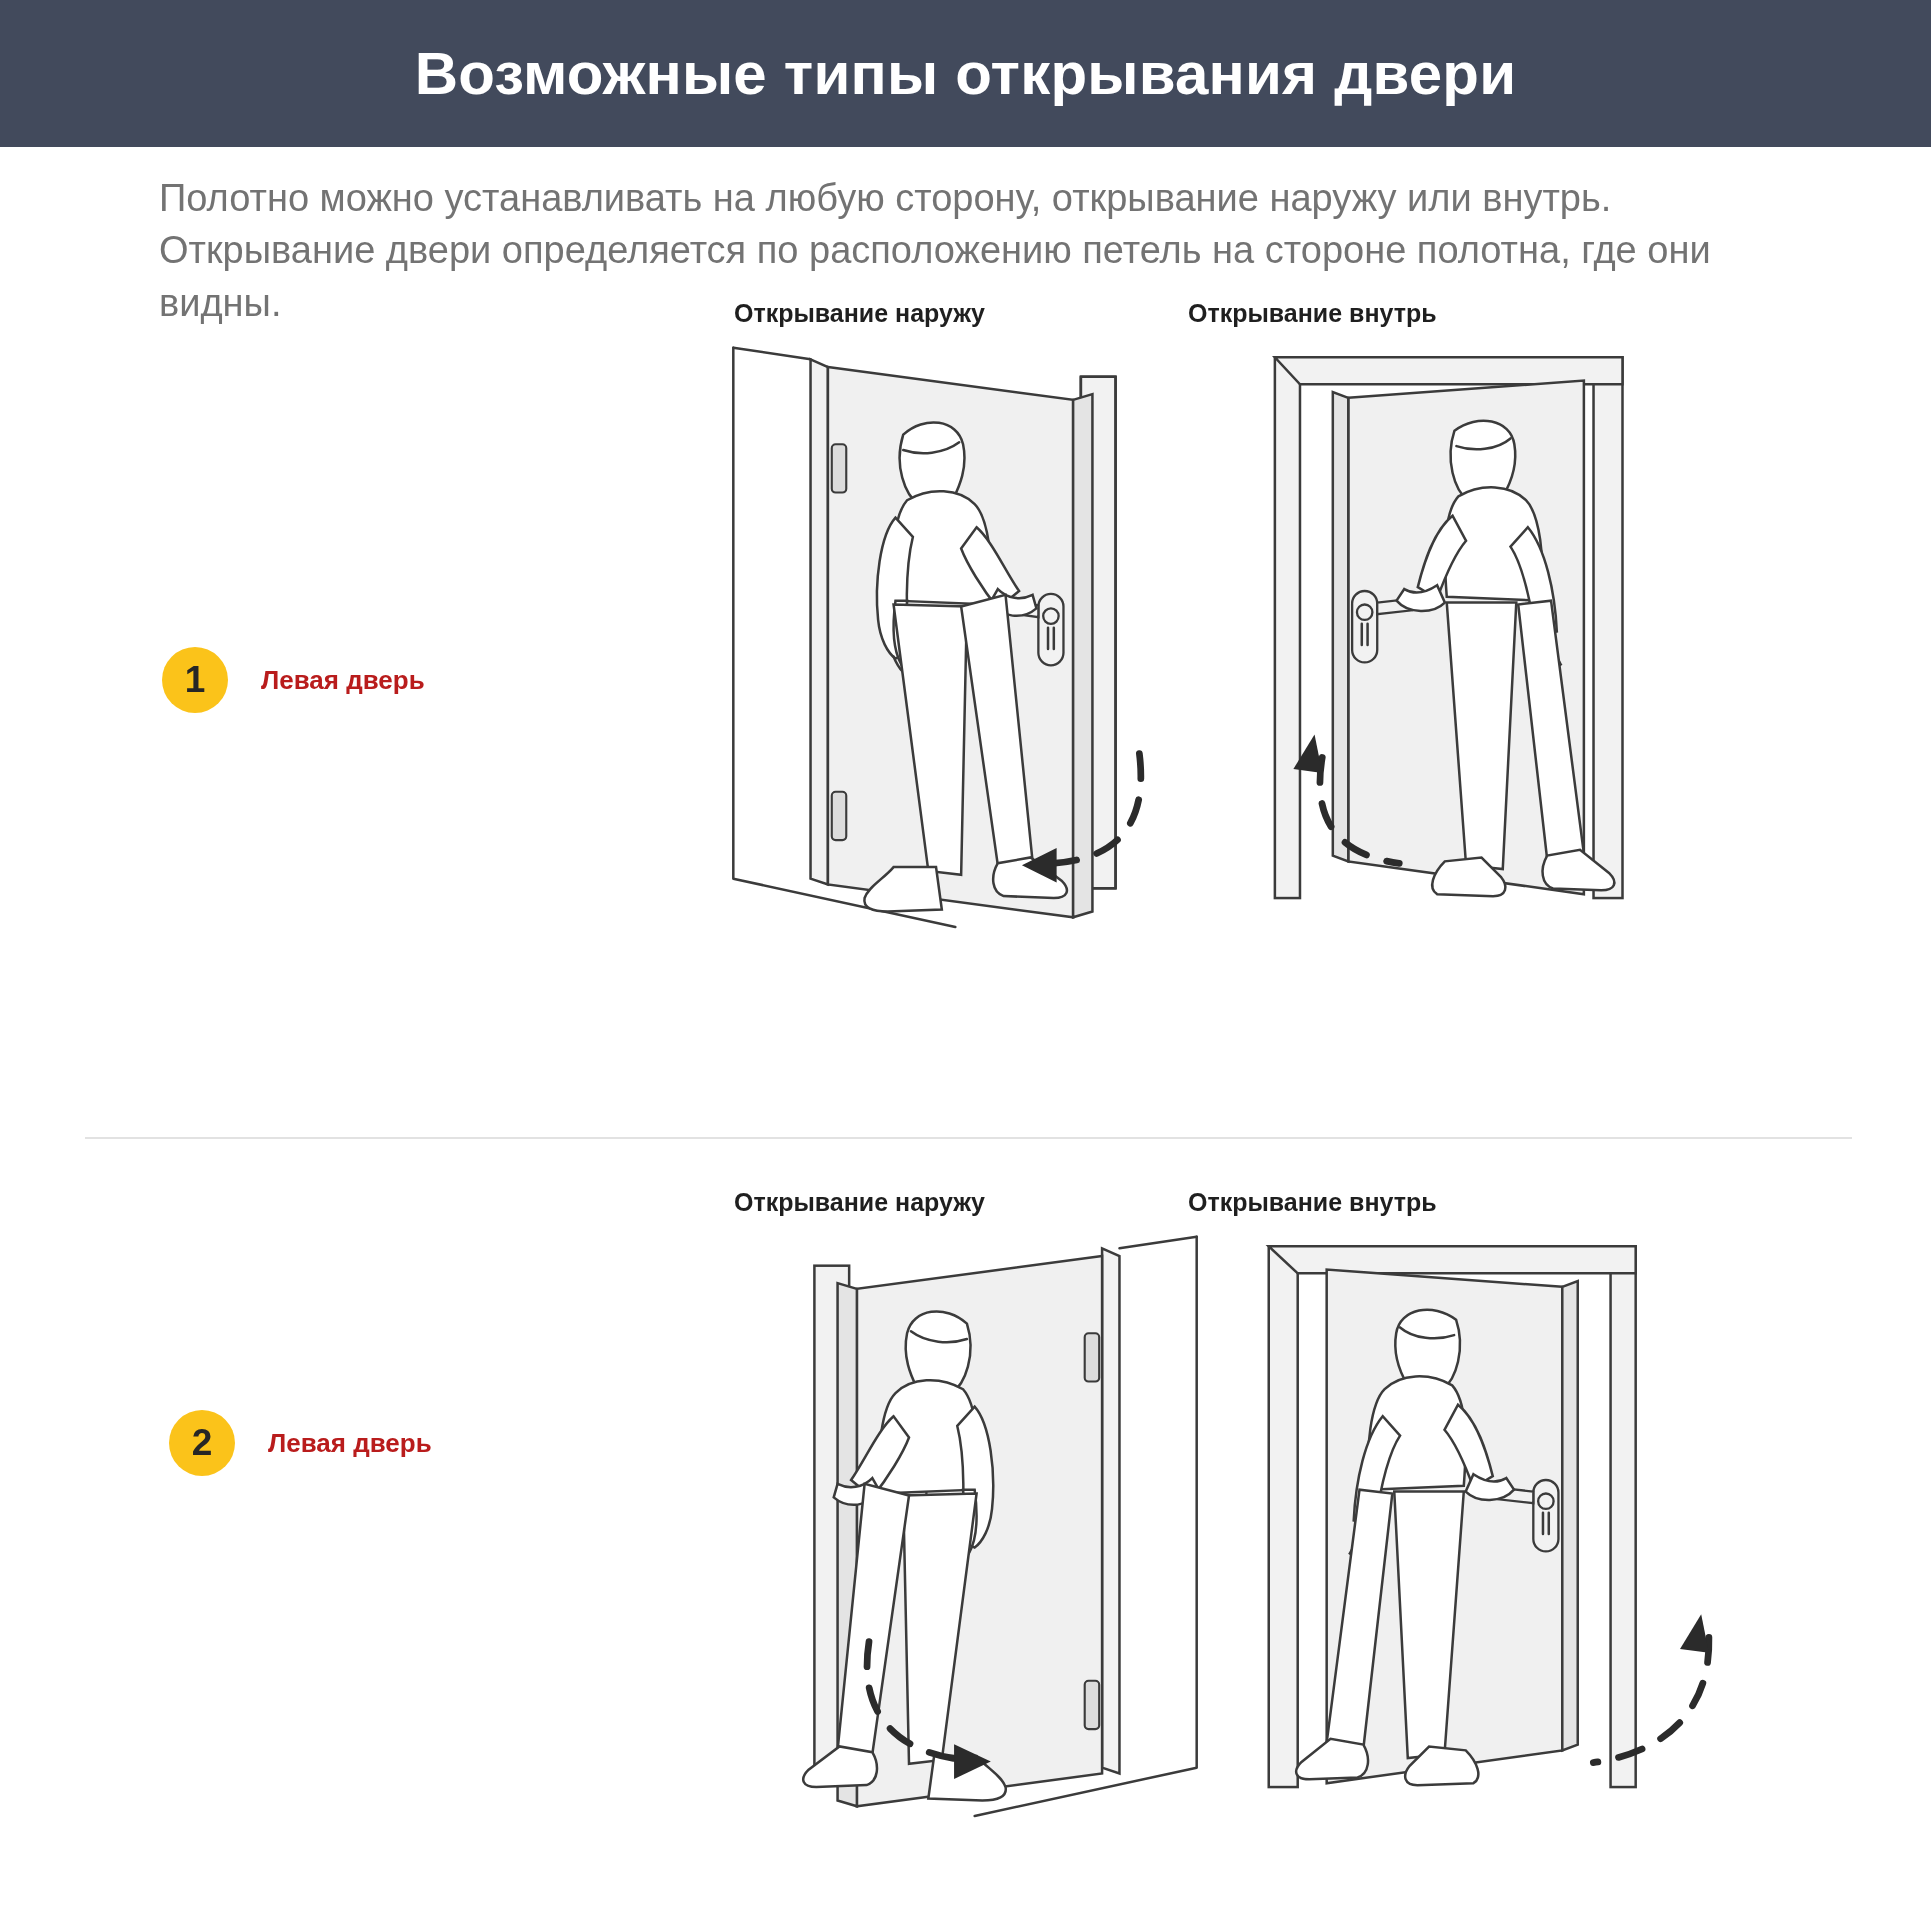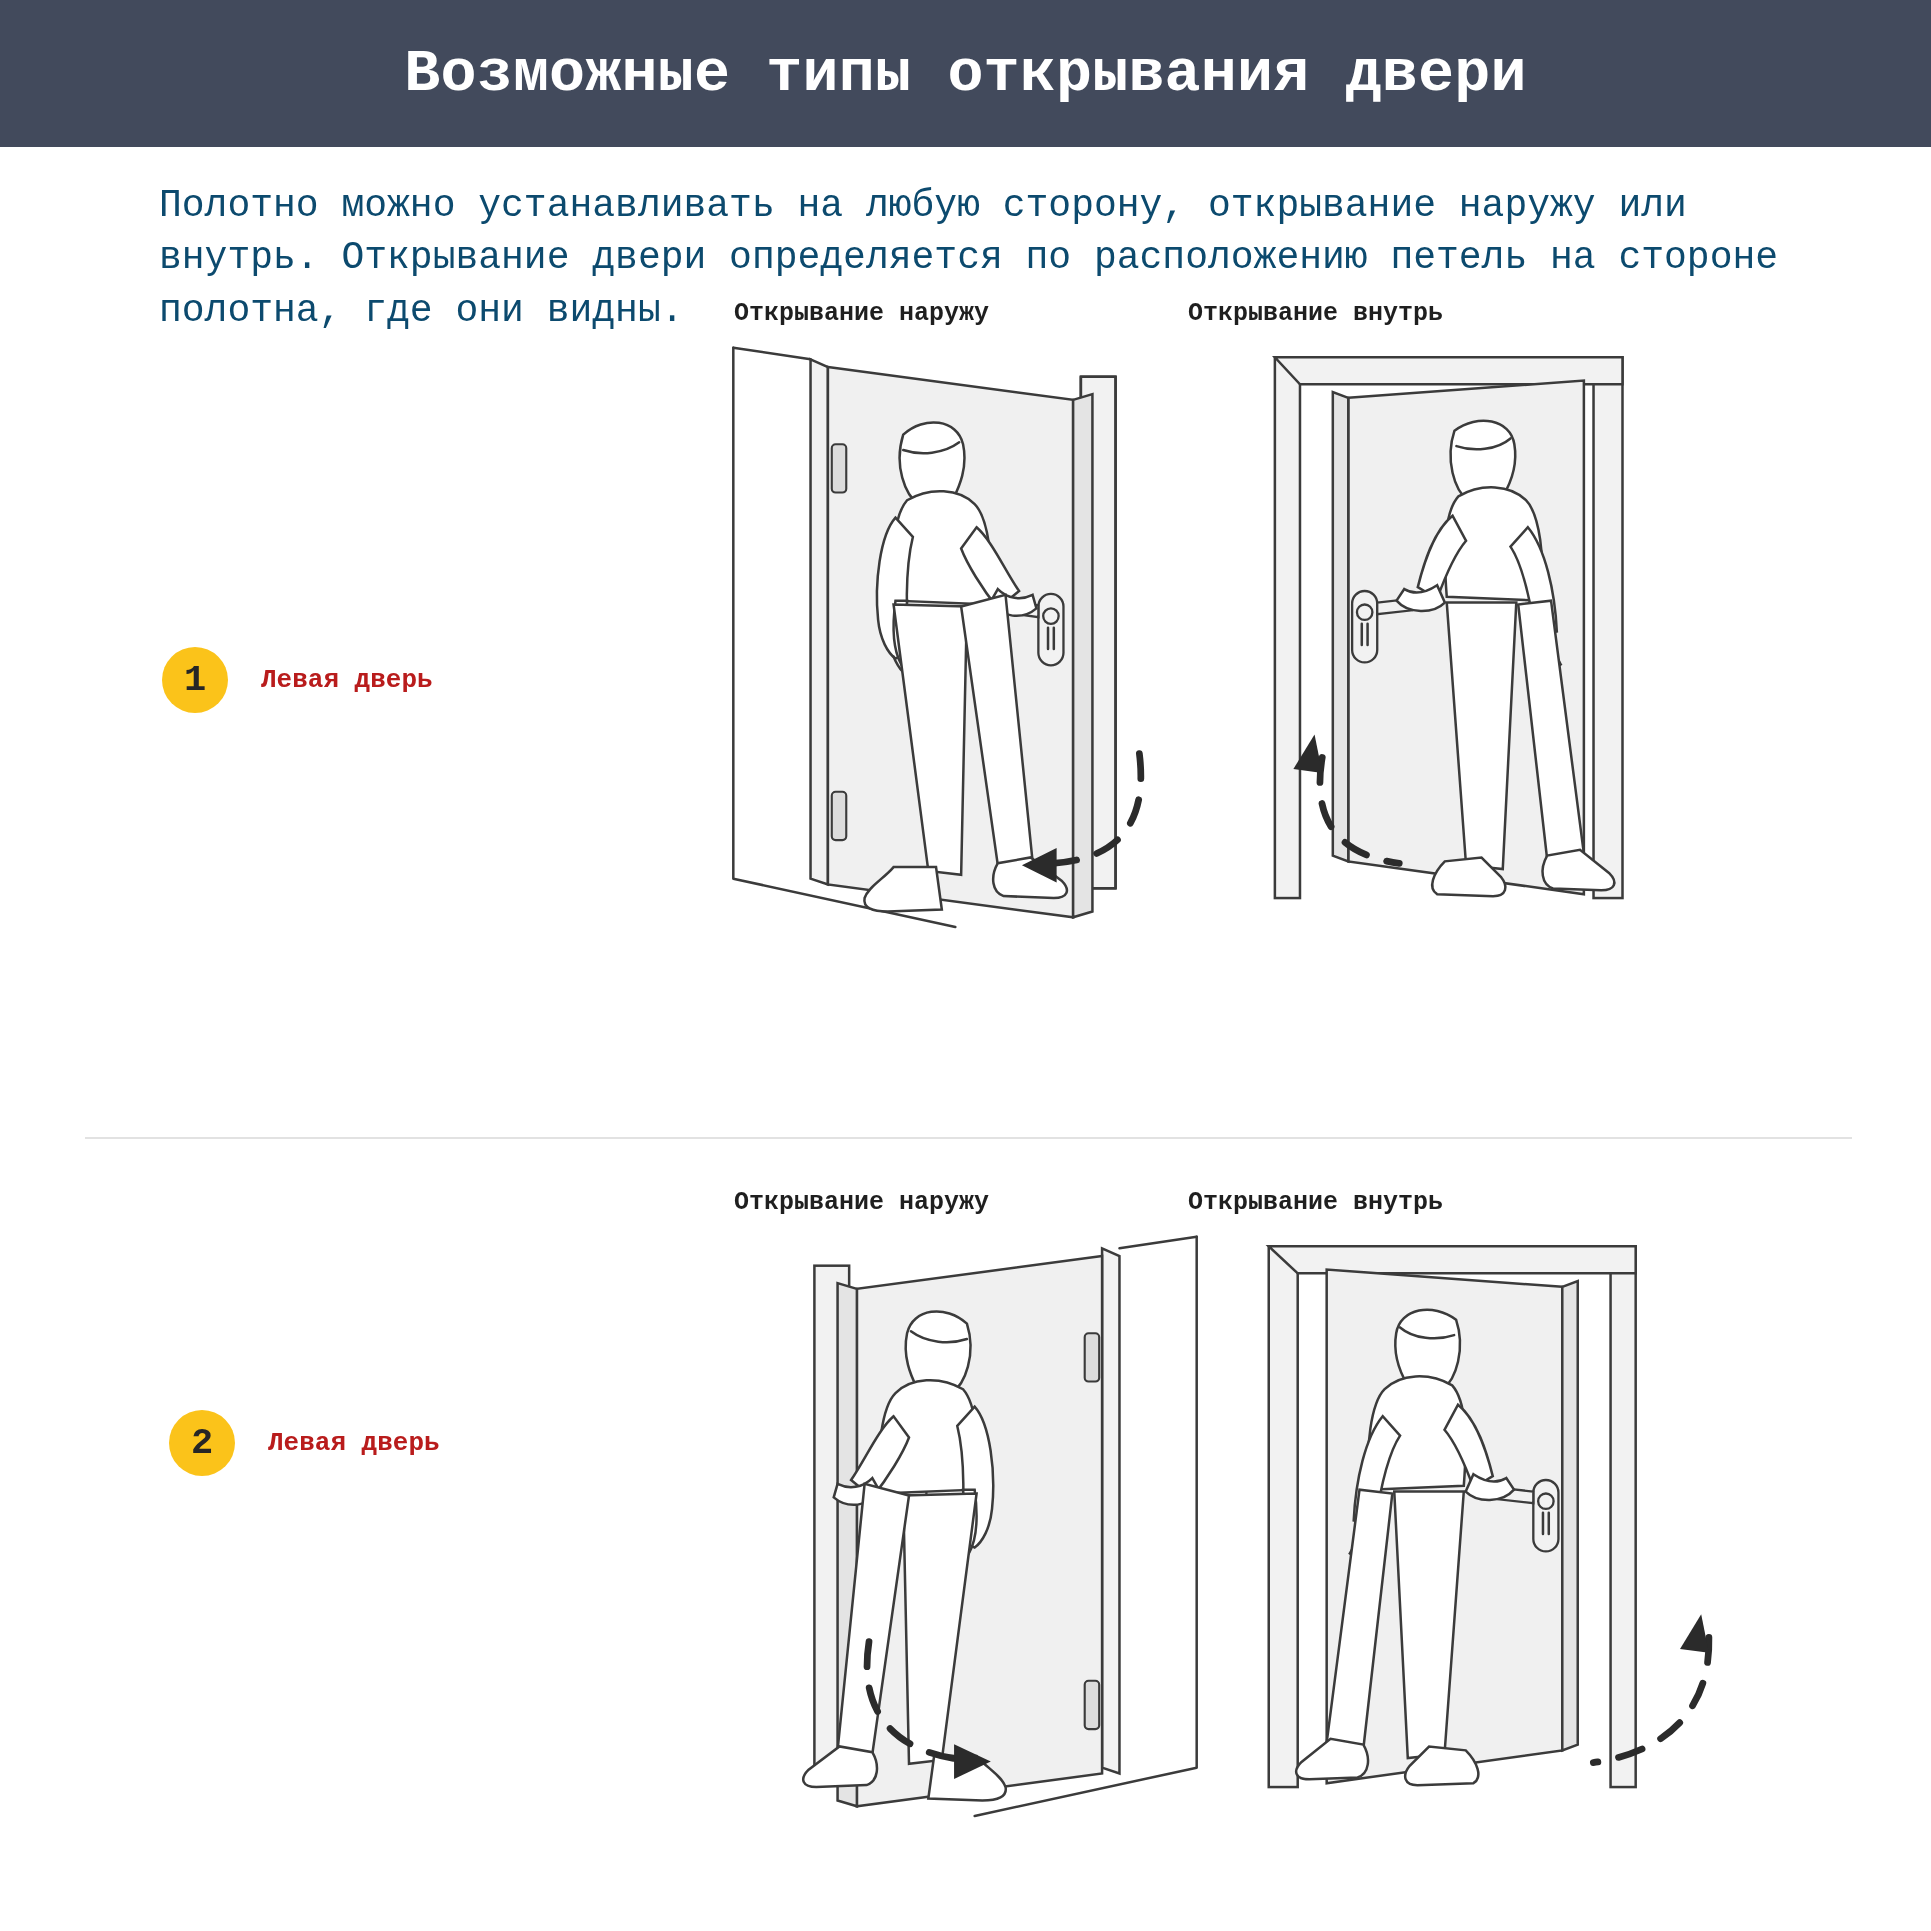--- a/index.html
+++ b/index.html
@@ -3,41 +3,41 @@
 <meta charset="utf-8">
 <style>
   html,body{margin:0;padding:0;}
   body{
     width:1931px;height:1931px;
     background:#ffffff;
     font-family:"Liberation Sans", sans-serif;
     color:#2e2e2e;
     overflow:hidden;
   }
-  .page{position:relative;width:1931px;height:1931px;font-family:Liberation Mono, monospace;}
+  .page{position:relative;width:1931px;height:1931px;}
 
   
   .header{
     position:absolute;left:0;top:0;width:1931px;height:147px;
     background:#424a5c;
     display:flex;align-items:center;justify-content:center;
   }
   .header-title{
     color:#ffffff;
     font-size:60px;
     font-weight:bold;
     letter-spacing:0.2px;
     text-align:center;
     white-space:nowrap;
   }
 
   
   .intro{
-    position:absolute;left:159px;top:180px;width:1641px;
-    font-size:38px;line-height:1.38;color:#0c4a6e;
+    position:absolute;left:159px;top:172px;width:1641px;
+    font-size:38px;line-height:1.38;color:#737373;
   }
 
   
   .divider{
     position:absolute;left:85px;top:1137px;width:1767px;height:1.9px;
     background:#e2e2e2;
   }
 
   
   .row{position:absolute;left:0;width:1931px;}

